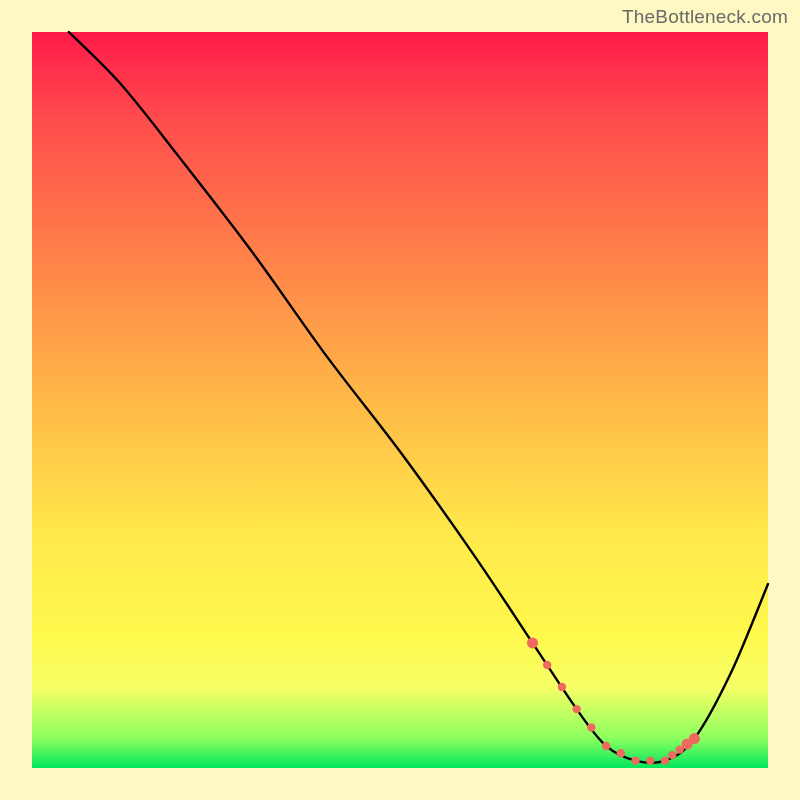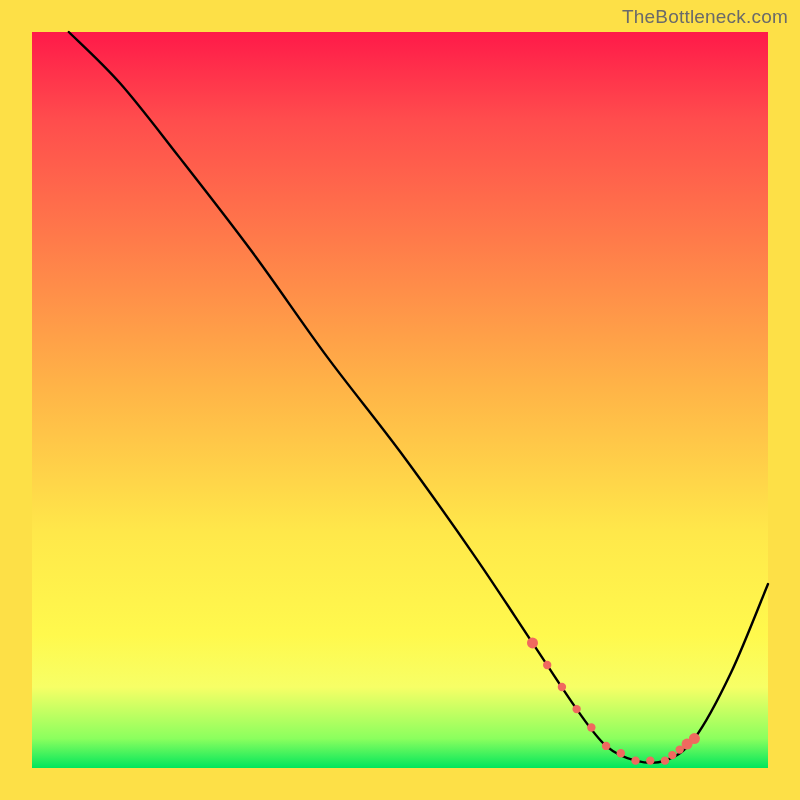--- a/index.html
+++ b/index.html
@@ -8,21 +8,21 @@
     width: 800px;
     height: 800px;
     overflow: hidden;
     background: #000;
     font-family: Arial, Helvetica, sans-serif;
   }
   .frame {
     position: relative;
     width: 800px;
     height: 800px;
-    background: #fde047;
+    background: #fef9c3;
   }
   .plot-area {
     position: absolute;
     left: 32px;
     top: 32px;
     width: 736px;
     height: 736px;
     background: linear-gradient(
       to bottom,
       #ff1a49 0%,

